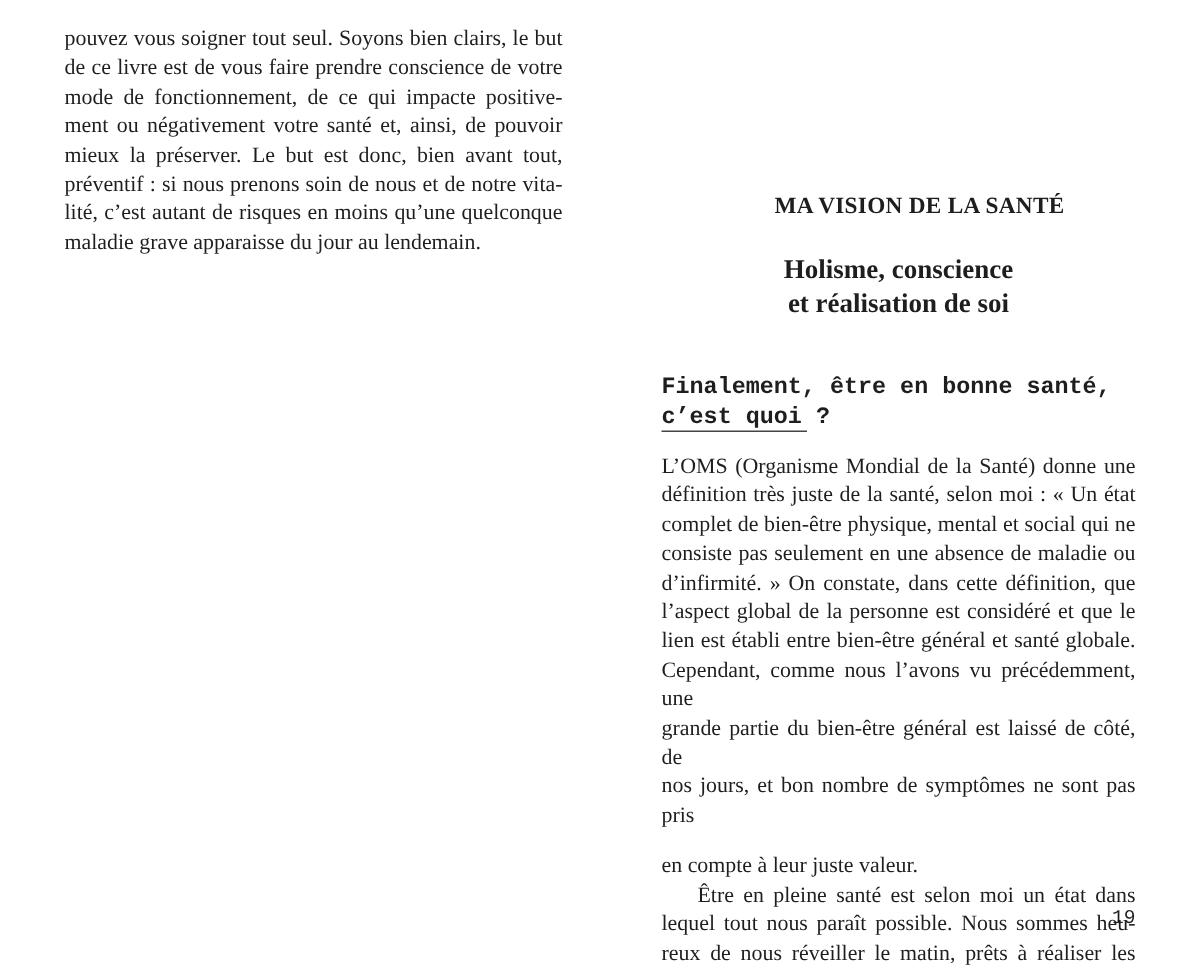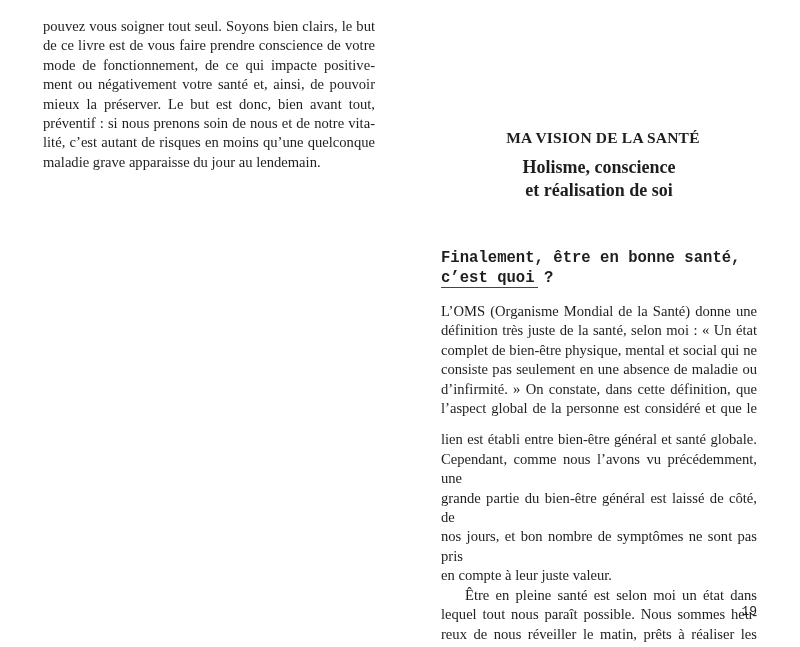--- a/index.html
+++ b/index.html
@@ -37,32 +37,32 @@
       text-align: justify;
       margin: 0;
       hyphens: manual;
     }
     .para.indent {
       text-indent: 24px;
     }
     .chapter-title {
       position: absolute;
       top: 129px;
-      left: 4px;
+      left: 14px;
       width: 100%;
       text-align: center;
       font-family: "Liberation Serif", serif;
       font-weight: bold;
       font-size: 15.5px;
       letter-spacing: 0.2px;
       margin: 0;
     }
     .chapter-subtitle {
       position: absolute;
-      top: 156px;
+      top: 168px;
       left: 0;
       width: 100%;
       text-align: center;
       font-family: "Liberation Serif", serif;
       font-size: 18px;
       line-height: 23px;
       margin: 0;
     }
     .chapter-subtitle span {
       display: block;
@@ -131,25 +131,25 @@
   </h3>
   <div class="section-rule"></div>
   <div class="body-block">
     <div class="para" id="right-para-1">
         <div style="text-align: justify; text-align-last: justify; text-indent: 0px;">L’OMS (Organisme Mondial de la Santé) donne une</div>
         <div style="text-align: justify; text-align-last: justify; text-indent: 0px;">définition très juste de la santé, selon moi : « Un état</div>
         <div style="text-align: justify; text-align-last: justify; text-indent: 0px;">complet de bien-être physique, mental et social qui ne</div>
         <div style="text-align: justify; text-align-last: justify; text-indent: 0px;">consiste pas seulement en une absence de maladie ou</div>
         <div style="text-align: justify; text-align-last: justify; text-indent: 0px;">d’infirmité. » On constate, dans cette définition, que</div>
         <div style="text-align: justify; text-align-last: justify; text-indent: 0px;">l’aspect global de la personne est considéré et que le</div>
-        <div style="text-align: justify; text-align-last: justify; text-indent: 0px; margin-top: 12px;">lien est établi entre bien-être général et santé globale.</div>
+        <div style="text-align: justify; text-align-last: justify; text-indent: 0px;">lien est établi entre bien-être général et santé globale.</div>
         <div style="text-align: justify; text-align-last: justify; text-indent: 0px;">Cependant, comme nous l’avons vu précédemment, une</div>
         <div style="text-align: justify; text-align-last: justify; text-indent: 0px;">grande partie du bien-être général est laissé de côté, de</div>
         <div style="text-align: justify; text-align-last: justify; text-indent: 0px;">nos jours, et bon nombre de symptômes ne sont pas pris</div>
-        <div style="text-align: right; text-align-last: left; text-indent: 0px;">en compte à leur juste valeur.</div>
+        <div style="text-align: right; text-align-last: left; text-indent: 0px; margin-top: 14px;">en compte à leur juste valeur.</div>
       </div>
     <div class="para indent" id="right-para-2">
         <div style="text-align: justify; text-align-last: justify; text-indent: 24px;">Être en pleine santé est selon moi un état dans</div>
         <div style="text-align: justify; text-align-last: justify; text-indent: 0px;">lequel tout nous paraît possible. Nous sommes heu-</div>
         <div style="text-align: justify; text-align-last: justify; text-indent: 0px;">reux de nous réveiller le matin, prêts à réaliser les tâches</div>
       </div>
   </div>
   <p class="page-number">19</p>
 </div>
 

